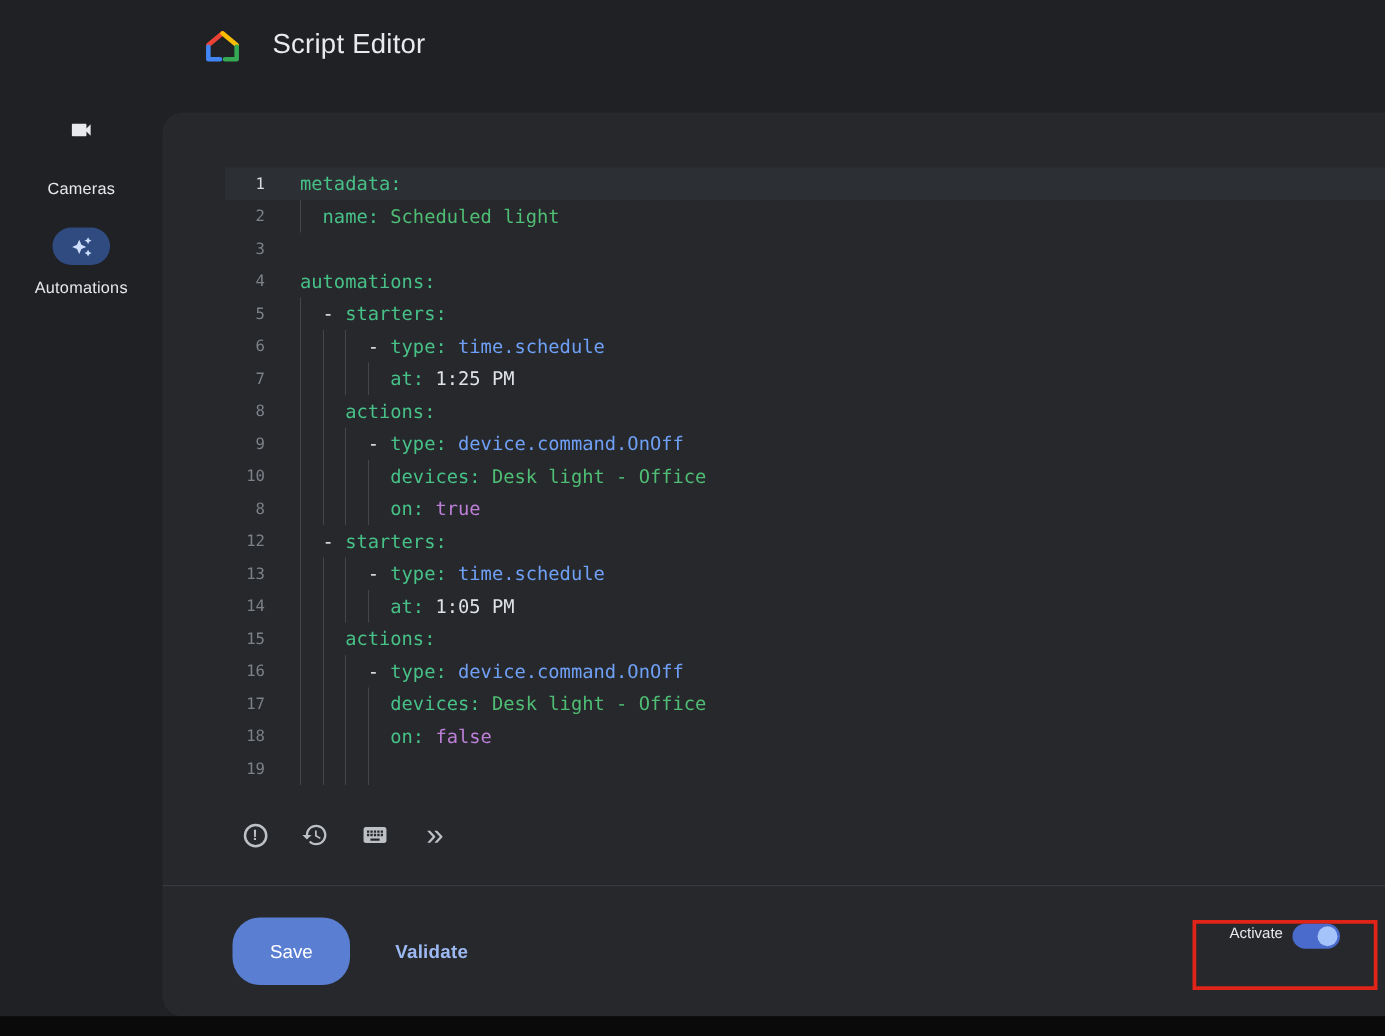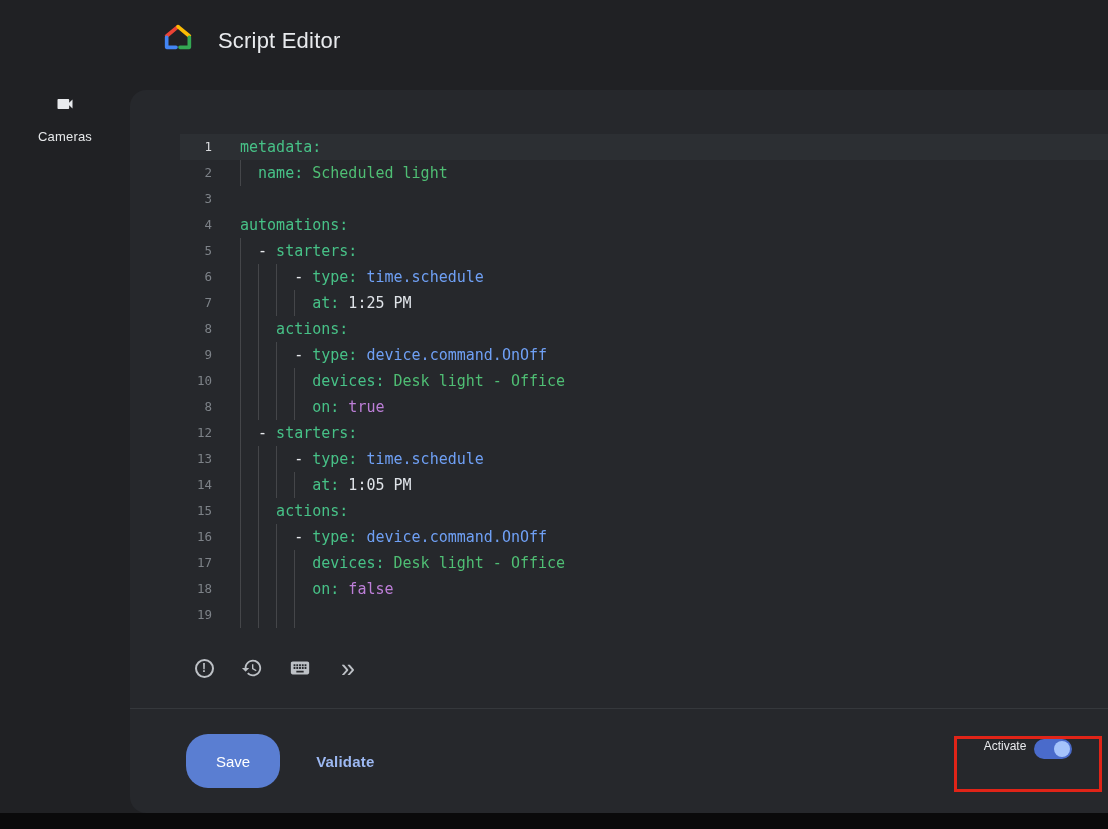--- a/index.html
+++ b/index.html
@@ -8,28 +8,28 @@
     --toggle-track:#4a6bcb; --toggle-knob:#a5c3fb; --annotation-red:#e02418; --active-pill:#2f4b80;
     --syntax-key:#47c187; --syntax-string:#4fbe74; --syntax-type:#6fa0f5; --syntax-bool:#bd7fd8; --syntax-plain:#dfe3e8;
   }
   *{margin:0;padding:0;box-sizing:border-box}
   html,body{width:1108px;height:829px}
   body{
     position:relative;background:var(--page-bg);overflow:hidden;
     font-family:"Liberation Sans",sans-serif;color:#e8eaed;
   }
   
-  .header-inner{position:absolute;left:162px;top:22px;display:flex;align-items:flex-end;gap:24px;z-index:3}
+  .header-inner{position:absolute;left:162px;top:22px;display:flex;align-items:flex-start;gap:24px;z-index:3}
   .logo{width:32px;height:32px;display:inline-flex}
   .title{font-size:22px;font-weight:400;color:#e8eaed;letter-spacing:.2px}
   
   .sidebar{position:absolute;left:0;top:92px;width:130px;display:flex;flex-direction:column;align-items:center;z-index:2}
   .nav-item{display:flex;flex-direction:column;align-items:center;cursor:pointer;background:none;border:none;color:#e8eaed;font-family:inherit}
   .nav-item .nav-icon{height:24px;display:flex;align-items:center;justify-content:center;color:#e8eaed}
-  .nav-label{margin-top:13px;font-size:13px;color:#e6e8ea;letter-spacing:.2px}
+  .nav-label{margin-top:27px;font-size:13px;color:#e6e8ea;letter-spacing:.2px}
   .nav-item.automations{margin-top:24px}
   .nav-pill{width:46px;height:30px;border-radius:16px;background:var(--active-pill);display:flex;align-items:center;justify-content:center;color:#cfe0ff}
   .nav-item.automations .nav-label{margin-top:10px}
   
   .card{position:absolute;left:130px;top:90px;right:0;bottom:16px;background:var(--card-bg);border-radius:16px 0 0 16px;overflow:hidden}
   
   .editor{margin:44px 0 0 50px}
   .code-line{display:flex;height:26px;line-height:26px;font-family:"DejaVu Sans Mono",monospace;font-size:15px;white-space:pre}
   .code-line.active{background:#2c2f33}
   .ln{flex:0 0 32px;text-align:right;font-size:12.5px;color:#7d8288;user-select:none;font-family:"DejaVu Sans Mono",monospace}
@@ -80,20 +80,28 @@
 
 <nav class="sidebar">
   <button class="nav-item cameras">
     <span class="nav-icon">
       <svg viewBox="0 0 24 24" width="20" height="20" fill="currentColor">
         <path d="M17 10.5V7c0-.55-.45-1-1-1H4c-.55 0-1 .45-1 1v10c0 .55.45 1 1 1h12c.55 0 1-.45 1-1v-3.5l4 4v-11l-4 4z"></path>
       </svg>
     </span>
     <span class="nav-label">Cameras</span>
   </button>
+  <button class="nav-item automations">
+    <span class="nav-pill">
+      <svg viewBox="0 0 24 24" width="17" height="17" fill="currentColor">
+        <path d="M19 9l1.25-2.75L23 5l-2.75-1.25L19 1l-1.25 2.75L15 5l2.75 1.25L19 9zm-7.5.5L9 4 6.5 9.5 1 12l5.5 2.5L9 20l2.5-5.5L17 12l-5.5-2.5zM19 15l-1.25 2.75L15 19l2.75 1.25L19 23l1.25-2.75L23 19l-2.75-1.25L19 15z"></path>
+      </svg>
+    </span>
+    <span class="nav-label">Automations</span>
+  </button>
 </nav>
 
 <main class="card">
   <div class="editor">
     <div class="code-lines">
         <div class="code-line active"><span class="ln">1</span><span class="lc"><span class="tok-key">metadata:</span></span></div>
         <div class="code-line"><span class="ln">2</span><span class="lc"><span class="ind" style="width: 2ch;"></span><span class="tok-key">name:</span><span class="tok-str"> Scheduled light</span></span></div>
         <div class="code-line"><span class="ln">3</span></div>
         <div class="code-line"><span class="ln">4</span><span class="lc"><span class="tok-key">automations:</span></span></div>
         <div class="code-line"><span class="ln">5</span><span class="lc"><span class="ind" style="width: 2ch;"></span><span class="tok-dash">- </span><span class="tok-key">starters:</span></span></div>

